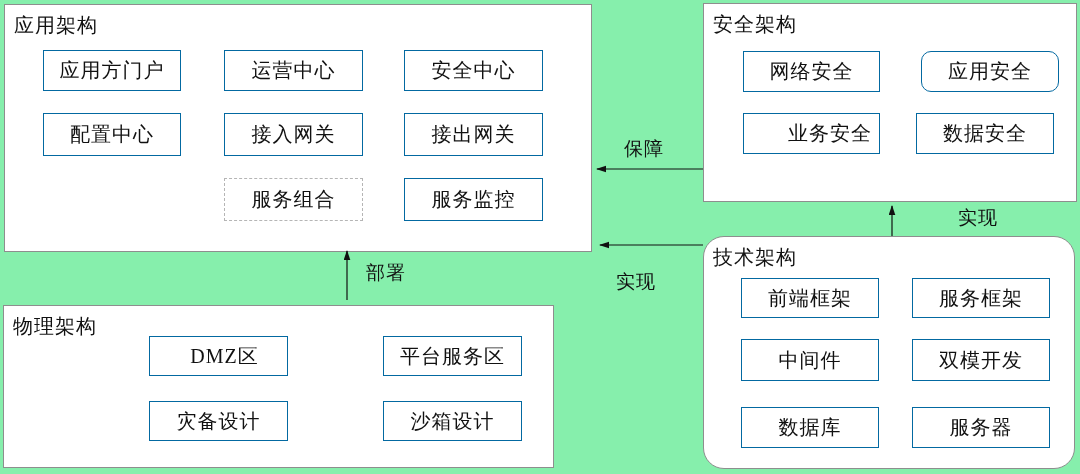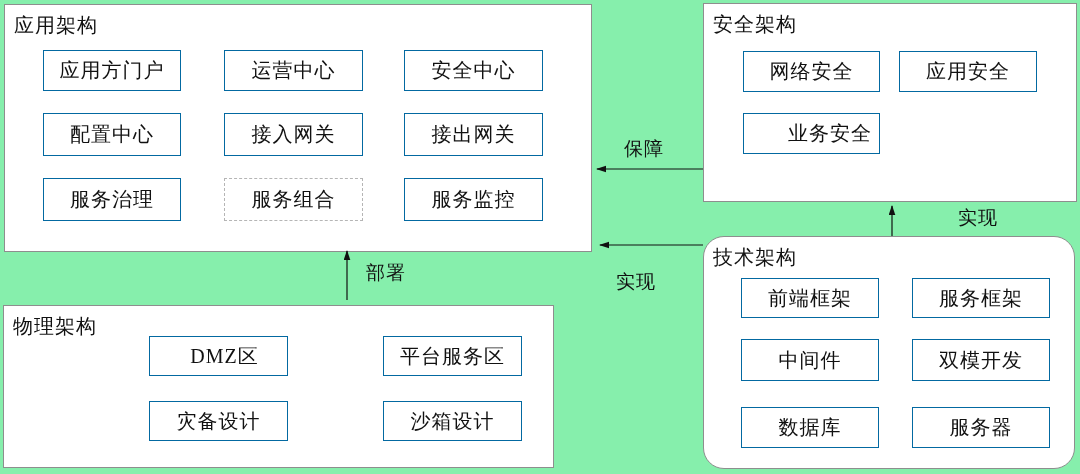--- a/index.html
+++ b/index.html
@@ -65,30 +65,30 @@
 <div class="canvas">
 
   <div class="panel" style="left:4px; top:4px; width:588px; height:248px;">
     <div class="panel-title">应用架构</div>
     <div class="item" style="left:38px; top:45px; width:138px; height:41px;">应用方门户</div>
     <div class="item" style="left:219px; top:45px; width:139px; height:41px;">运营中心</div>
     <div class="item" style="left:399px; top:45px; width:139px; height:41px;">安全中心</div>
     <div class="item" style="left:38px; top:108px; width:138px; height:43px;">配置中心</div>
     <div class="item" style="left:219px; top:108px; width:139px; height:43px;">接入网关</div>
     <div class="item" style="left:399px; top:108px; width:139px; height:43px;">接出网关</div>
-    <div class="item" style="left:38px; top:173px; width:138px; height:43px;">服务治理</div>
     <div class="item dashed" style="left:219px; top:173px; width:139px; height:43px;">服务组合</div>
     <div class="item" style="left:399px; top:173px; width:139px; height:43px;">服务监控</div>
   </div>
 
   <div class="panel" style="left:703px; top:3px; width:374px; height:199px;">
     <div class="panel-title">安全架构</div>
     <div class="item" style="left:39px; top:47px; width:137px; height:41px;">网络安全</div>
-    <div class="item" style="left:195px; top:47px; width:138px; height:41px;">应用安全</div>
+    <div class="item" style="left:217px; top:47px; width:138px; height:41px;border-radius:10px;">应用安全</div>
     <div class="item" style="left:39px; top:109px; width:137px; height:41px;padding-left:37px;">业务安全</div>
+    <div class="item" style="left:212px; top:109px; width:138px; height:41px;">数据安全</div>
   </div>
 
   <div class="panel" style="left:703px; top:236px; width:372px; height:233px;border-radius:21px;">
     <div class="panel-title">技术架构</div>
     <div class="item" style="left:37px; top:41px; width:138px; height:40px;">前端框架</div>
     <div class="item" style="left:208px; top:41px; width:138px; height:40px;">服务框架</div>
     <div class="item" style="left:37px; top:102px; width:138px; height:42px;">中间件</div>
     <div class="item" style="left:208px; top:102px; width:138px; height:42px;">双模开发</div>
     <div class="item" style="left:37px; top:170px; width:138px; height:41px;">数据库</div>
     <div class="item" style="left:208px; top:170px; width:138px; height:41px;">服务器</div>

